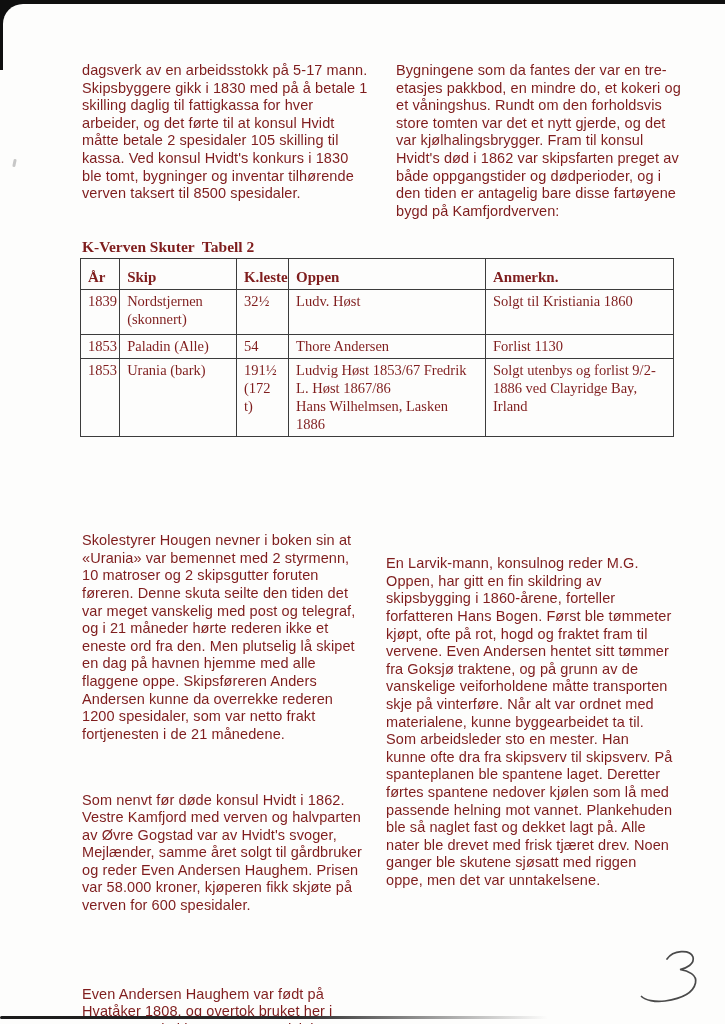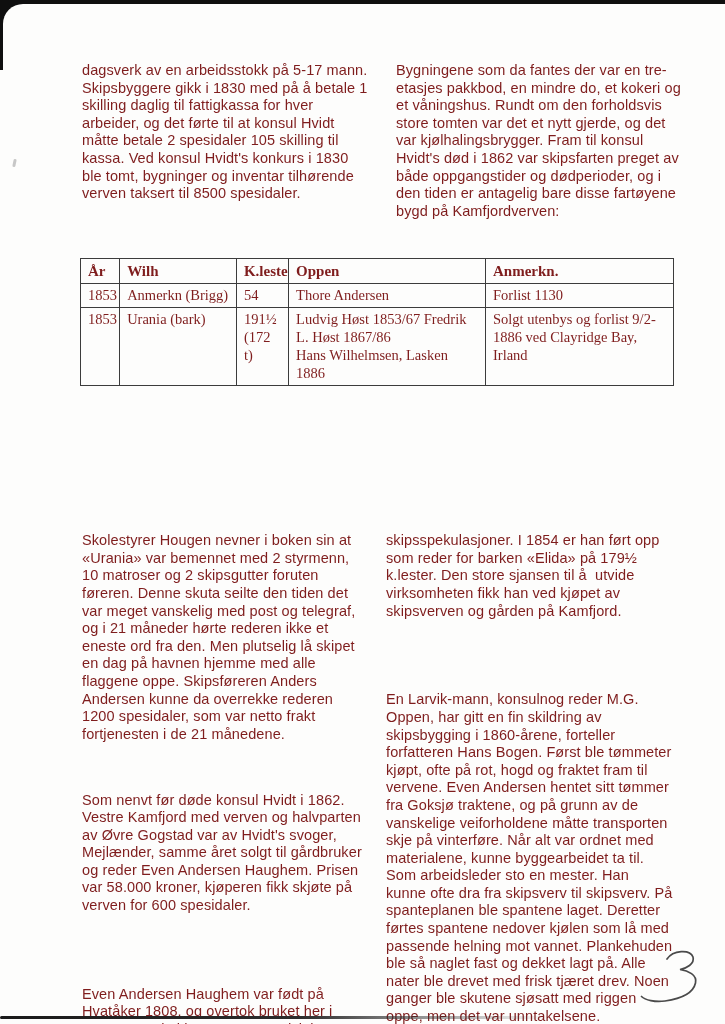--- a/index.html
+++ b/index.html
@@ -40,21 +40,21 @@
     border-collapse:collapse;table-layout:fixed;
     font-family:"Liberation Serif","DejaVu Serif",serif;
     font-size:14.5px;line-height:18px;
   }
   table.ships th,table.ships td{
     border:1px solid #3c3c3c;
     padding:2px 7px 3px 7px;
     vertical-align:top;text-align:left;
     white-space:pre-wrap;overflow:hidden;
   }
-  table.ships th{font-size:15px;font-weight:bold;padding-top:3px;}
+  table.ships th{font-size:15px;font-weight:bold;padding-top:9px;}
   th.c-year,td.c-year{text-align:center;padding-left:2px;padding-right:2px;}
   th.c-lester,td.c-lester{text-align:center;padding-left:2px;padding-right:2px;}
   tr.r1 td{padding-bottom:20px;}
   tr.r2 td{padding-bottom:6px;}
 </style>
 </head>
 <body>
 
 <div class="page">
 
@@ -75,42 +75,51 @@
   <div class="col top-right">Bygningene som da fantes der var en tre-
 etasjes pakkbod, en mindre do, et kokeri og
 et våningshus. Rundt om den forholdsvis
 store tomten var det et nytt gjerde, og det
 var kjølhalingsbrygger. Fram til konsul
 Hvidt's død i 1862 var skipsfarten preget av
 både oppgangstider og dødperioder, og i
 den tiden er antagelig bare disse fartøyene
 bygd på Kamfjordverven:</div>
 
+  <div class="table-title">K-Verven Skuter  Tabell 2</div>
 
   <table class="ships">
     <colgroup>
       <col style="width:6.6%">
         <col style="width:19.7%">
         <col style="width:8.8%">
         <col style="width:33.2%">
         <col style="width:31.7%">
     </colgroup>
     <thead>
       <tr>
         <th class="c-year">År</th>
-        <th>Wilh</th>
+        <th>Skip</th>
         <th class="c-lester">K.lester</th>
         <th>Oppen</th>
         <th>Anmerkn.</th>
       </tr>
     </thead>
     <tbody>
+      <tr class="r2">
+        <td class="c-year">1839</td>
+        <td>Nordstjernen
+(skonnert)</td>
+        <td class="c-lester">32½</td>
+        <td>Ludv. Høst</td>
+        <td>Solgt til Kristiania 1860</td>
+      </tr>
       <tr>
         <td class="c-year">1853</td>
-        <td>Anmerkn (Brigg)</td>
+        <td>Paladin (Alle)</td>
         <td class="c-lester">54</td>
         <td>Thore Andersen</td>
         <td>Forlist 1130</td>
       </tr>
       <tr>
         <td class="c-year">1853</td>
         <td>Urania (bark)</td>
         <td class="c-lester">191½
 (172 t)</td>
         <td>Ludvig Høst 1853/67 Fredrik
@@ -145,25 +154,20 @@
 var 58.000 kroner, kjøperen fikk skjøte på
 verven for 600 spesidaler.</p>
     <p>Even Andersen Haughem var født på
 Hvatåker 1808, og overtok bruket her i
 1830. Han skal ha vært meget dyktig mann,
 og tidlig kom han inn på spekulasjoner. Det
 begynte med jord og skog, men han ville
 gjøre det i stor stil og utvidet interessen til</p>
   </div>
   <div class="col bot-right">
-    <p>skipsspekulasjoner. I 1854 er han ført opp
-som reder for barken «Elida» på 179½
-k.lester. Den store sjansen til å  utvide
-virksomheten fikk han ved kjøpet av
-skipsverven og gården på Kamfjord.</p>
     <p>En Larvik-mann, konsulnog reder M.G.
 Oppen, har gitt en fin skildring av
 skipsbygging i 1860-årene, forteller
 forfatteren Hans Bogen. Først ble tømmeter
 kjøpt, ofte på rot, hogd og fraktet fram til
 vervene. Even Andersen hentet sitt tømmer
 fra Goksjø traktene, og på grunn av de
 vanskelige veiforholdene måtte transporten
 skje på vinterføre. Når alt var ordnet med
 materialene, kunne byggearbeidet ta til.

